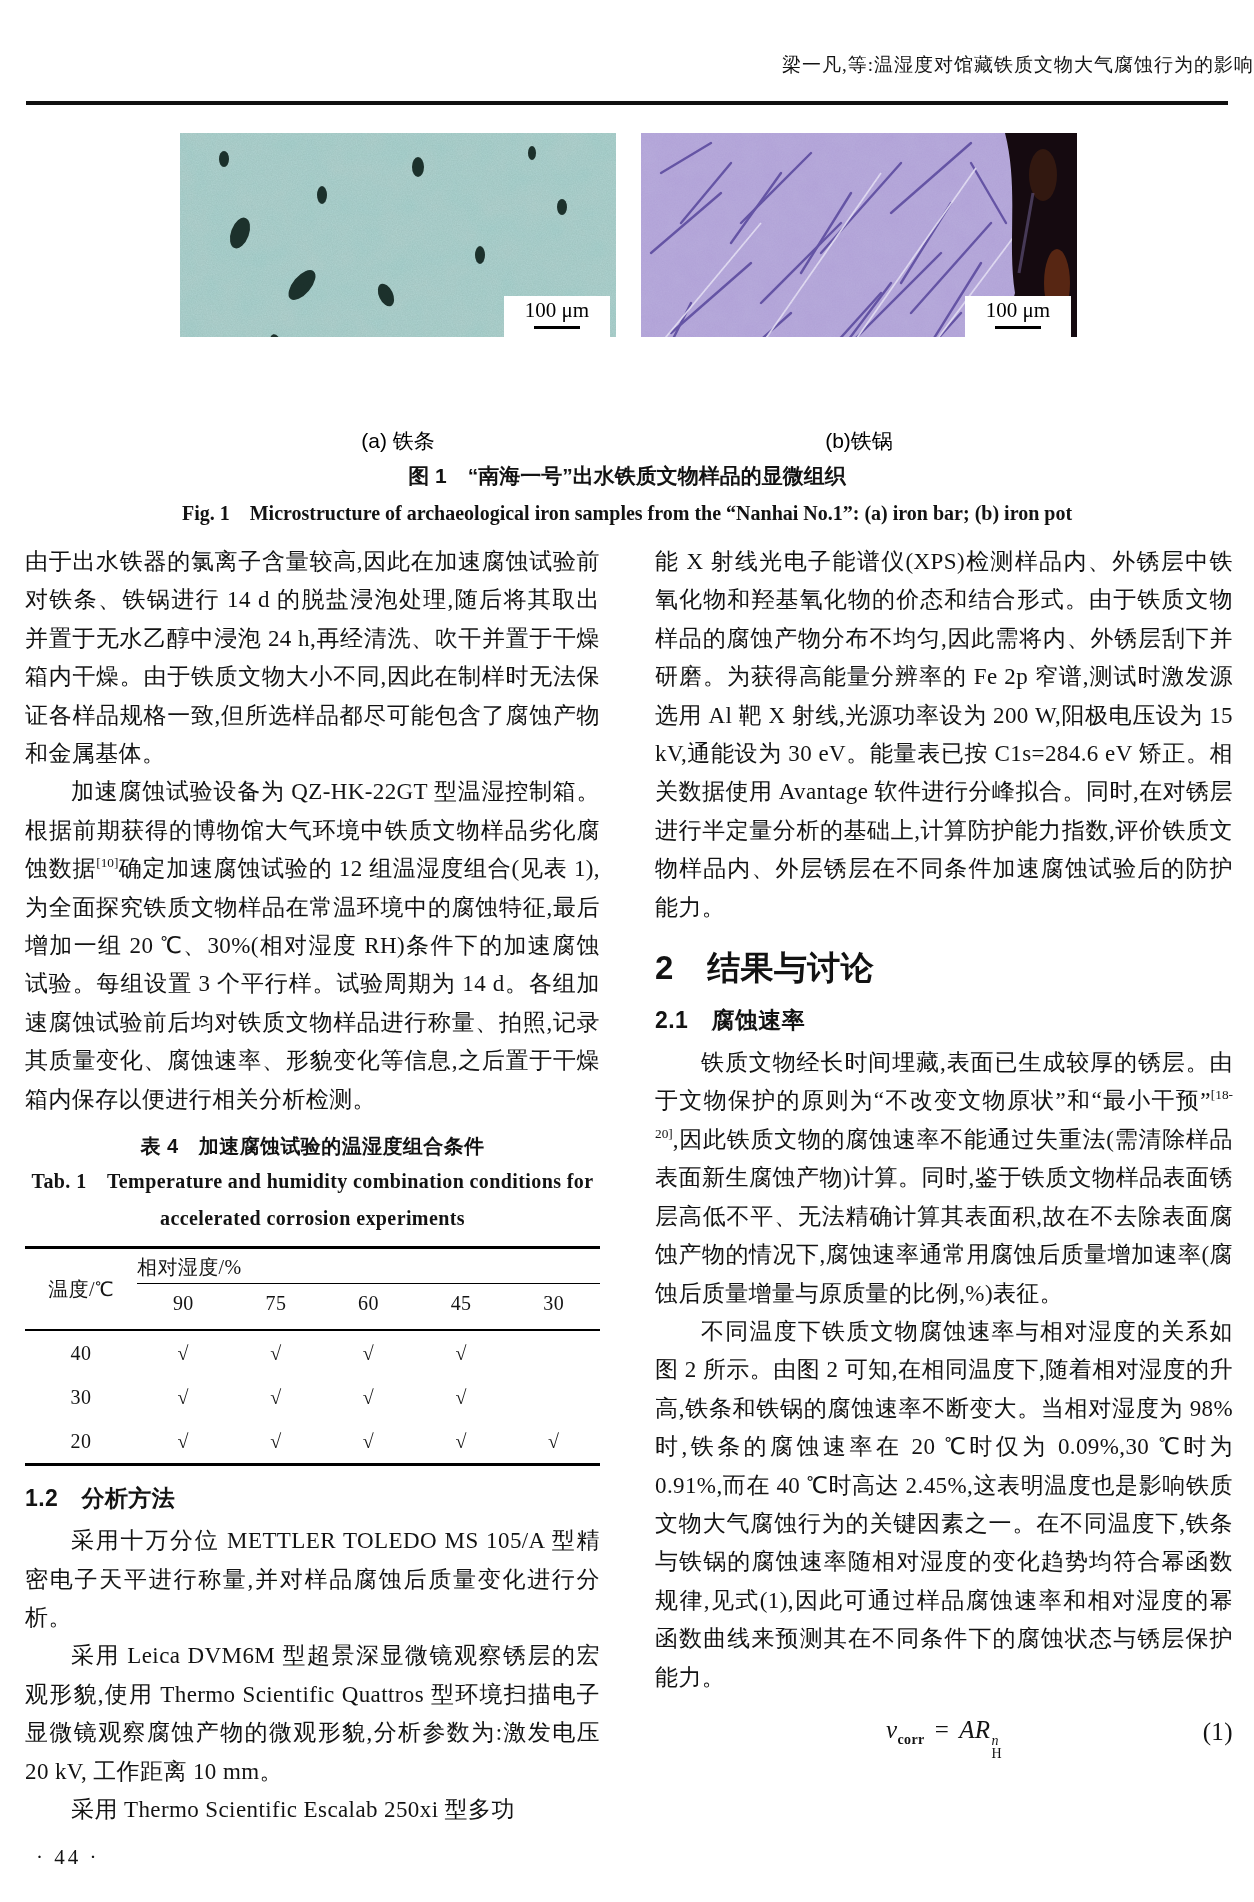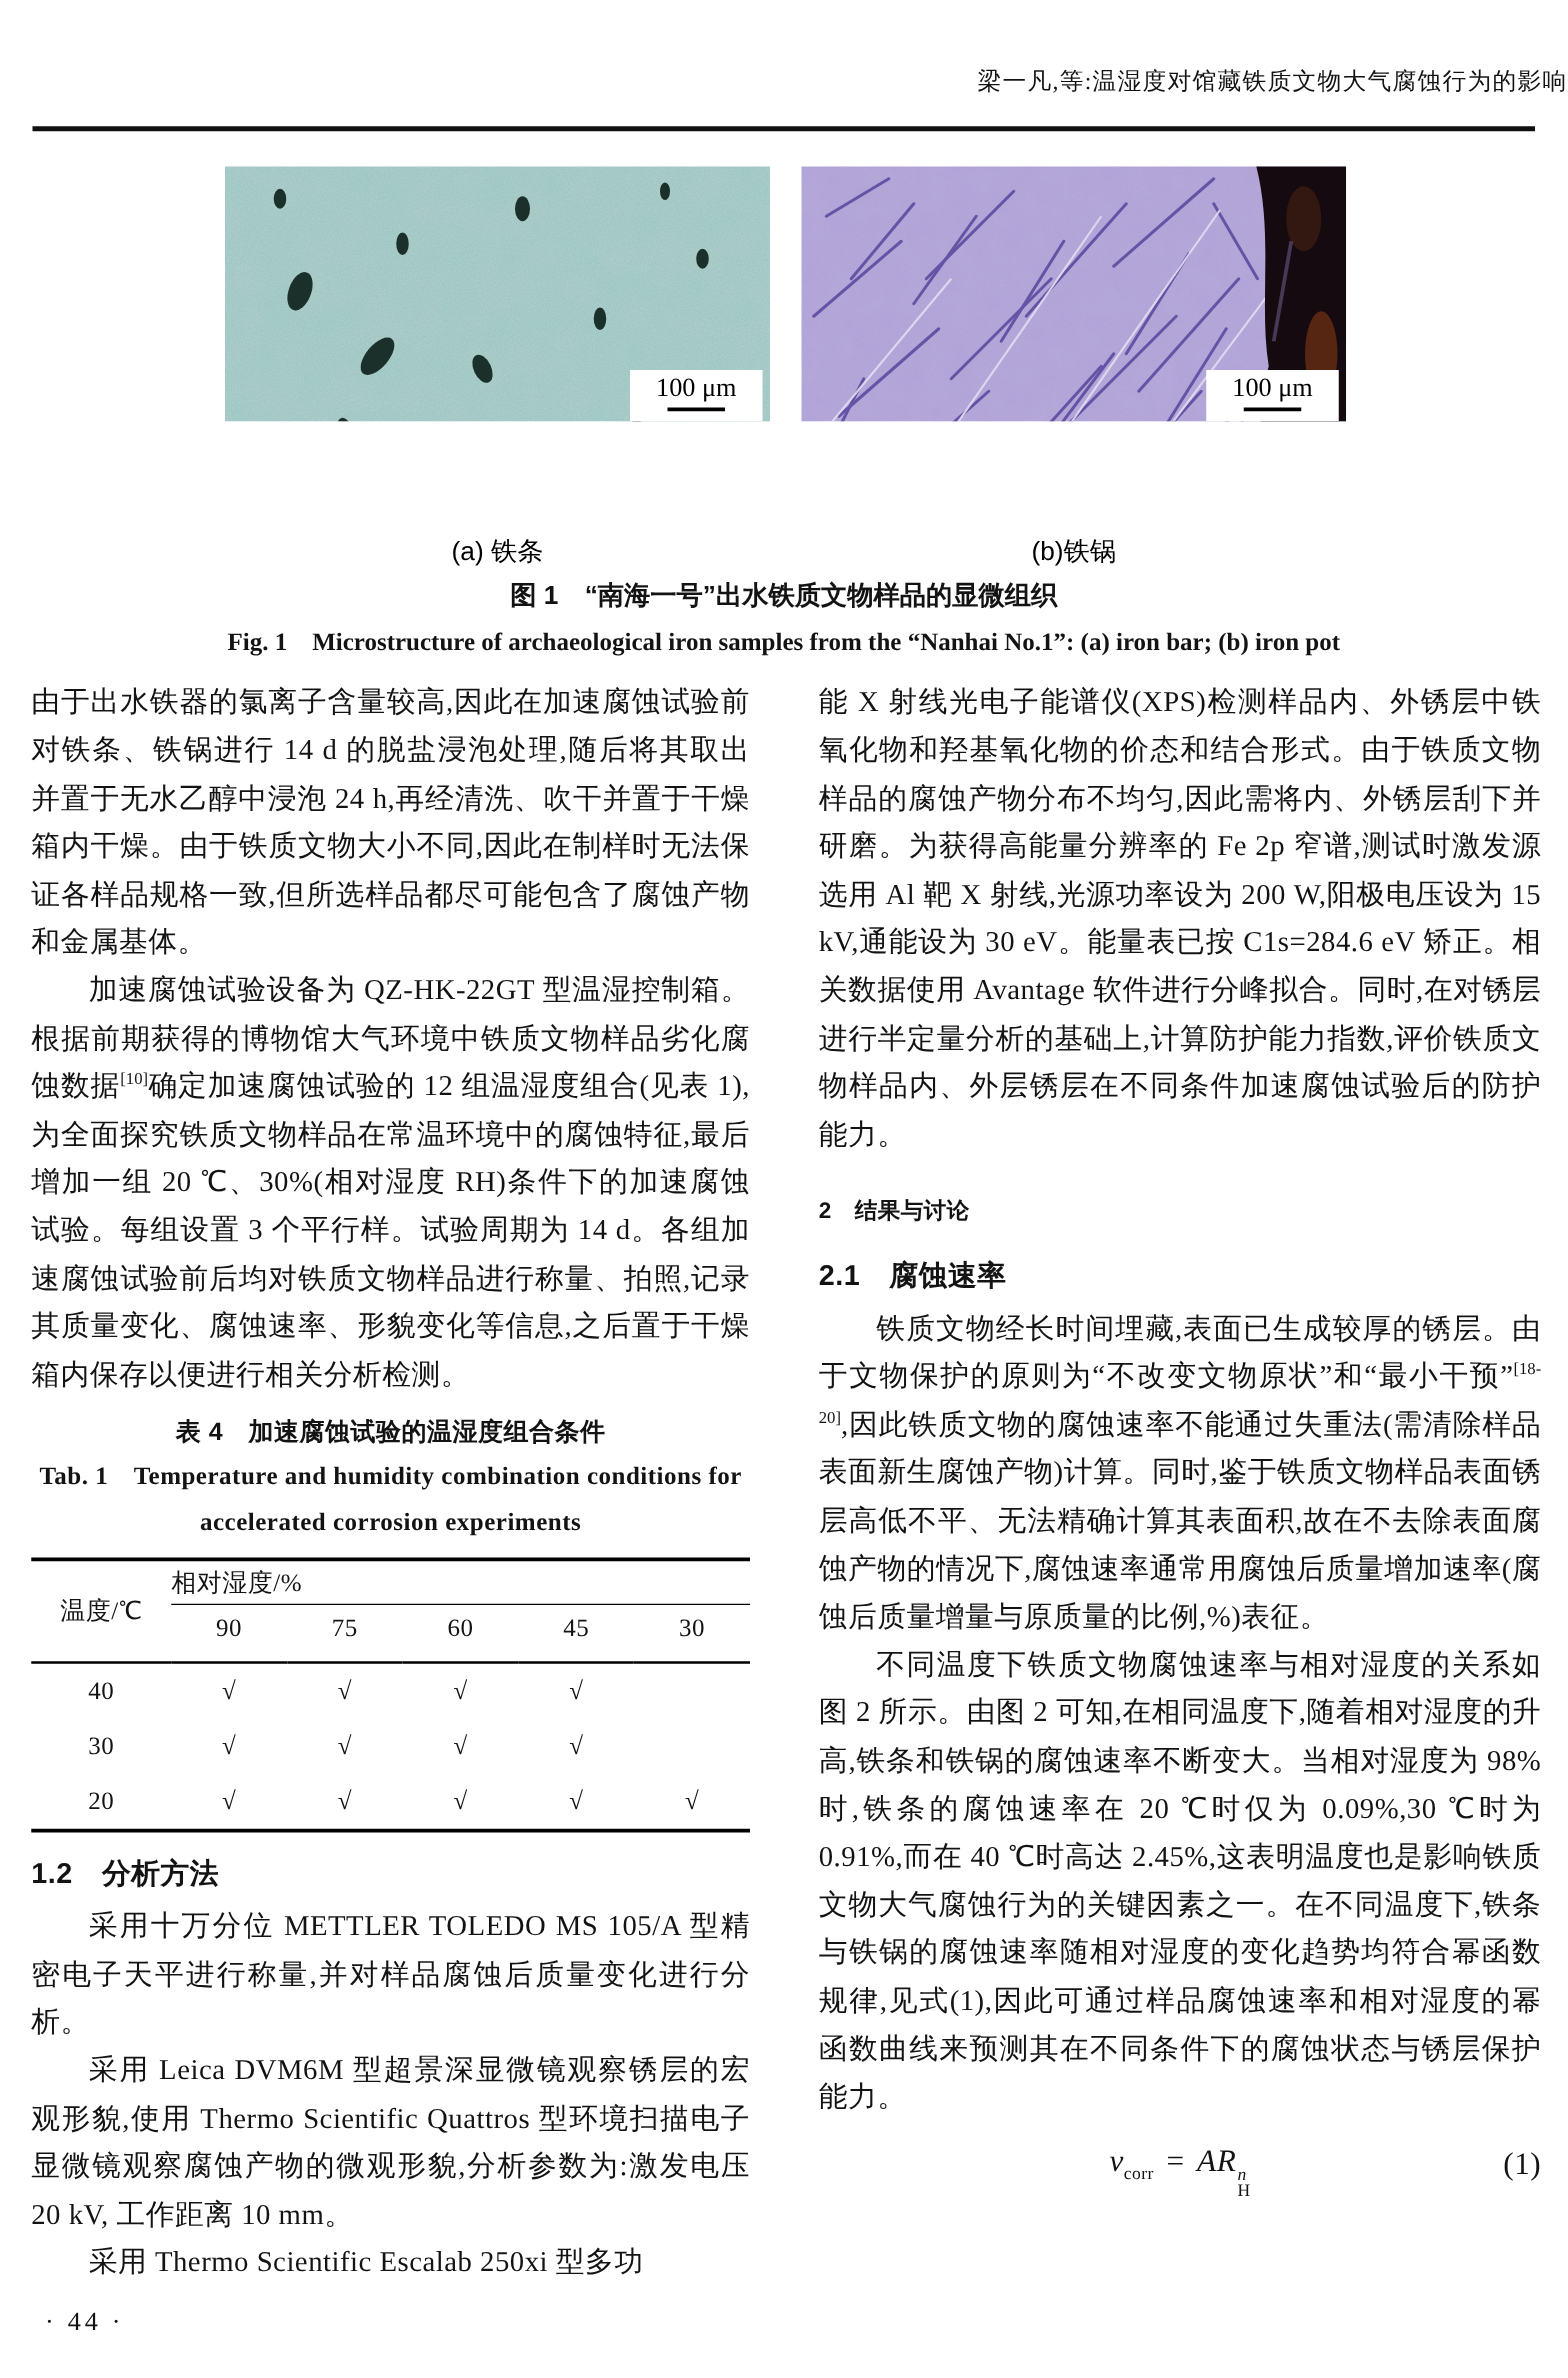--- a/index.html
+++ b/index.html
@@ -39,27 +39,27 @@
   .tbl{margin-top:9px;border-top:3px solid #000;border-bottom:3px solid #000;font-size:20px;line-height:26px;}
   .tbl-grid{display:grid;grid-template-columns:112px repeat(5,1fr);}
   .c-temp{grid-row:1 / span 2;grid-column:1;display:flex;align-items:center;justify-content:center;}
   .c-rh{grid-row:1;grid-column:2 / span 5;text-align:left;padding:5px 0 3px;border-bottom:1.5px solid #000;}
   .c-num{text-align:center;padding:6px 0 13px;}
   .c-val{text-align:center;padding:9px 0;}
   .c-bt{border-top:2.5px solid #000;}
 
   .h-sub{font-family:"Liberation Sans",sans-serif;font-weight:bold;font-size:23px;
          margin:15px 0 7px;text-indent:0;line-height:34px;}
-  .h-main{font-family:"Liberation Sans",sans-serif;font-weight:bold;font-size:18px;
+  .h-main{font-family:"Liberation Sans",sans-serif;font-weight:bold;font-size:33px;
           margin:21px 0 13px;text-indent:0;line-height:40px;}
 
   .equation{position:relative;margin-top:14px;text-align:center;font-size:25px;}
   .eq-it{font-style:italic;}
   .eq-rel{margin:0 10px;}
-  sub.eqsub{font-size:14px;}
+  sub.eqsub{font-size:14px;font-weight:bold;}
   .scripts{display:inline-flex;flex-direction:column;font-size:14px;line-height:13px;
            vertical-align:-7px;text-align:left;margin-left:1px;}
   .eq-num{position:absolute;right:0;top:2px;}
 
   .pagenum{position:absolute;left:36px;top:1845px;font-size:21px;letter-spacing:3px;}
 </style>
 </head>
 <body>
 
 <div class="page">

